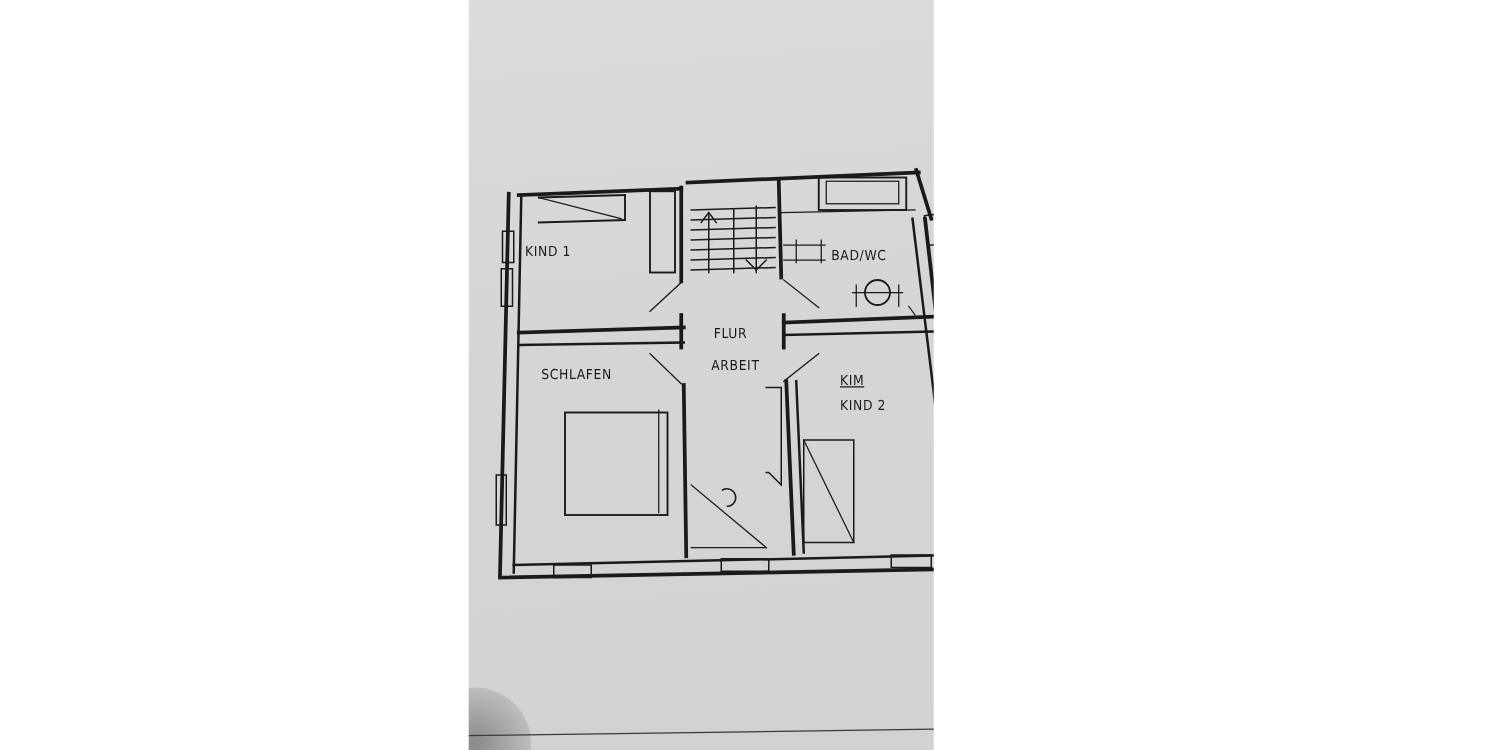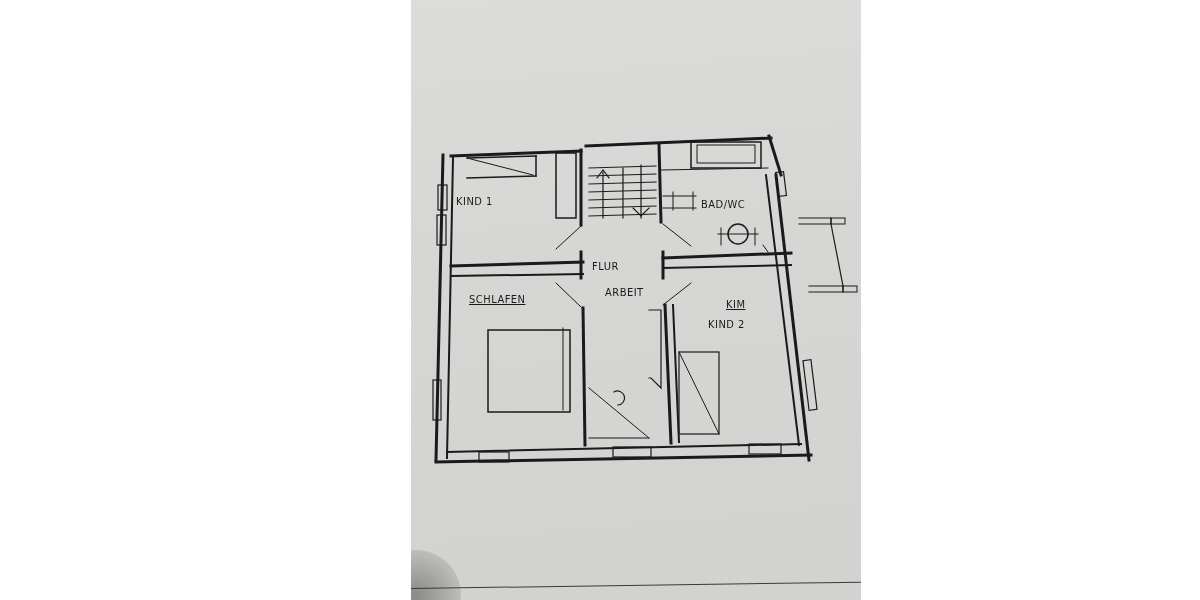--- a/index.html
+++ b/index.html
@@ -1,24 +1,23 @@
 <!DOCTYPE html>
 <html><head>
   <meta charset="utf-8">
   <style>
     html, body { margin: 0; padding: 0; }
     body {
       width: 1200px; height: 600px; background: #ffffff; position: relative; overflow: hidden;
       font-family: "DejaVu Sans", sans-serif;
     }
     .photo {
-      position: absolute; left: 375px; top: 0; width: 450px; height: 600px;
+      position: absolute; left: 375px; top: 0; width: 372px; height: 600px;
       background: linear-gradient(175deg, #dcdcda 0%, #d6d6d4 40%, #d2d2d0 100%);
       overflow: hidden;
-      margin-left: 36px;
     }
     .photo .fold-line {
       position: absolute; left: 0; top: 588px; width: 450px; height: 1px;
       background: #3a3a3a; transform: rotate(-0.8deg); transform-origin: left;
     }
     .photo .shadow {
       position: absolute; left: -40px; bottom: -40px; width: 90px; height: 90px;
       border-radius: 50%; background: radial-gradient(#8a8a88, rgba(180,180,178,0));
     }
     svg.plan { position: absolute; left: 0; top: 0; }
@@ -139,18 +138,18 @@
       <polyline points="388,218 420,218 420,224 388,224" stroke-width="1.2"></polyline>
       <rect x="420" y="218" width="14" height="6" stroke-width="1"></rect>
       <polyline points="398,286 432,286 432,292 398,292" stroke-width="1.2"></polyline>
       <rect x="432" y="286" width="14" height="6" stroke-width="1"></rect>
       <line x1="420" y1="224" x2="432" y2="286" stroke-width="1.2"></line>
     </g>
   </svg>
 
   <div class="room-label" style="left:45px; top:195px;">KIND 1</div>
   <div class="room-label" style="left:290px; top:198px;">BAD/WC</div>
-  <div class="room-label" style="left:181px; top:260px;">FLUR</div>
+  <div class="room-label" style="left:196px; top:260px;">FLUR</div>
   <div class="room-label" style="left:194px; top:286px;">ARBEIT</div>
-  <div class="room-label" style="left:58px; top:293px;text-decoration:underline;">SCHLAFEN</div>
-  <div class="room-label" style="left:315px; top:298px;text-decoration:underline;">KIM</div>
+  <div class="room-label" style="left:58px; top:293px;">SCHLAFEN</div>
+  <div class="room-label" style="left:297px; top:298px;text-decoration:underline;">KIM</div>
   <div class="room-label" style="left:297px; top:318px;">KIND 2</div>
 </div>
 
 </body></html>

